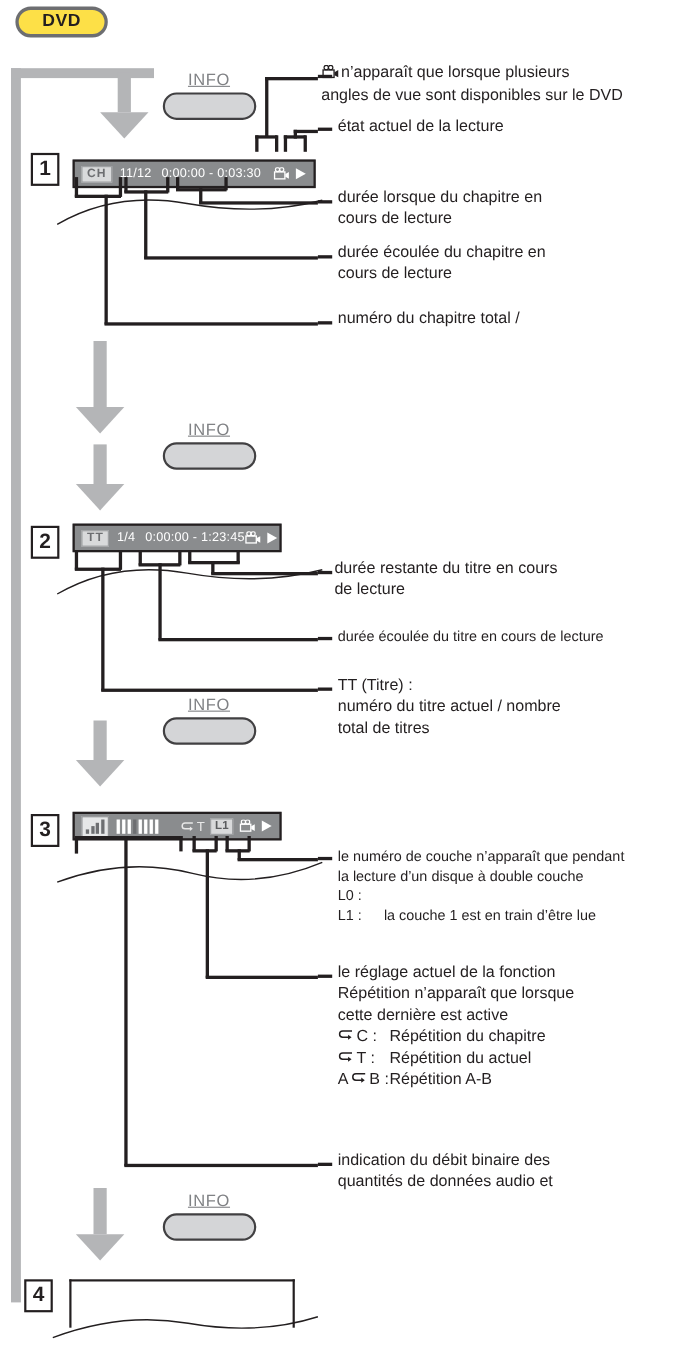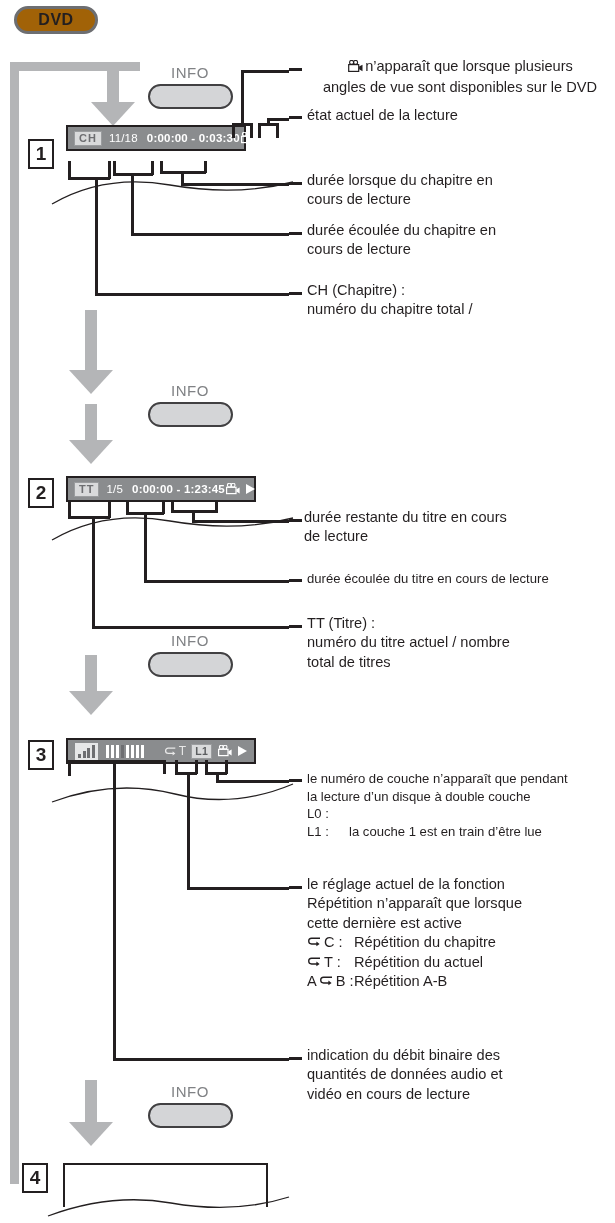--- a/index.html
+++ b/index.html
@@ -8,21 +8,21 @@
     font-family:"Liberation Sans","DejaVu Sans",sans-serif;
     color:#231f20;
     -webkit-font-smoothing:antialiased;
   }
   .abs{position:absolute;}
 
   
   #dvd-badge{
     left:14px;top:6px;width:84px;height:28px;
     border:3px solid #6d6e71;border-radius:14px;
-    background:#a16207;
+    background:#fde047;
     box-sizing:border-box;
     display:flex;align-items:center;justify-content:center;
   }
   #dvd-badge .lbl{
     font-size:16px;font-weight:bold;letter-spacing:.5px;color:#231f20;
   }
 
   
   .spine{background:#b4b5b7;}
   #spine-v{left:10px;top:62px;width:9px;height:1122px;}
@@ -32,21 +32,21 @@
   .garrow{width:44px;}
   .garrow .stem{background:#b4b5b7;width:12px;margin:0 auto;}
   .garrow .head{
     width:0;height:0;margin:0 auto;
     border-left:22px solid transparent;border-right:22px solid transparent;
     border-top:24px solid #b4b5b7;
   }
 
   
   .info-wrap{width:100px;text-align:center;}
-  .info-lbl{font-size:15px;color:#808285;letter-spacing:.6px;margin-bottom:3px;}
+  .info-lbl{font-size:15px;color:#808285;letter-spacing:.6px;margin-bottom:3px;text-decoration:underline;}
   .info-btn{
     width:85px;height:25px;border:2px solid #414042;border-radius:13px;
     background:#d4d5d7;box-sizing:border-box;margin:0 auto;
   }
 
   
   .stepnum{
     width:26px;height:30px;border:2.5px solid #231f20;background:#fff;
     box-sizing:border-box;display:flex;align-items:center;justify-content:center;
     font-size:19px;font-weight:bold;color:#231f20;
@@ -57,21 +57,21 @@
     background:#8a8c8e;border:2px solid #231f20;box-sizing:border-box;
     height:26px;display:flex;align-items:center;
     color:#ffffff;font-size:11.5px;letter-spacing:.2px;
   }
   .osd .tag{
     background:#d9dadb;color:#6d6e71;font-weight:bold;font-size:11px;
     padding:1px 4px;margin-left:6px;border:1px solid #9a9c9e;line-height:11px;
     letter-spacing:1px;
   }
   .osd .num{margin-left:7px;}
-  .osd .time{margin-left:9px;white-space:nowrap;font-weight:bold;}
+  .osd .time{margin-left:9px;white-space:nowrap;}
   .osd .right{margin-left:auto;display:flex;align-items:center;gap:5px;margin-right:7px;}
   .play-tri{
     width:0;height:0;border-left:9px solid #ffffff;
     border-top:5.5px solid transparent;border-bottom:5.5px solid transparent;
   }
   .cam-ic{display:block;}
   .rep-ic{display:block;}
   .osd .repgrp{display:flex;align-items:center;gap:2px;font-size:12px;color:#e8e8e8;}
   .osd .layer{
     background:#d9dadb;color:#5b5d5f;font-weight:bold;font-size:10.5px;
@@ -125,23 +125,23 @@
     <div class="head"></div>
 </div>
 
 <div class="abs info-wrap" style="left:140px;top:64px;">
   <div class="info-lbl">INFO</div>
   <div class="info-btn"></div>
 </div>
 
 <div class="abs stepnum" style="left:28px;top:139px;">1</div>
 
-<div class="abs osd" style="left:66px;top:125px;width:180px;">
+<div class="abs osd" style="left:66px;top:145px;width:221px;">
   <span class="tag">CH</span>
-  <span class="num">11/18</span>
+  <span class="num">11/12</span>
   <span class="time">0:00:00 - 0:03:30</span>
   <span class="right">
     <span>
       <svg class="cam-ic" width="16" height="12" viewBox="0 0 16 12">
         <circle cx="4.3" cy="2.2" r="1.9" fill="none" stroke="#fff" stroke-width="1.1"></circle>
         <circle cx="8.1" cy="2.2" r="1.9" fill="none" stroke="#fff" stroke-width="1.1"></circle>
         <rect x="1.6" y="4.3" width="9.4" height="6.3" fill="none" stroke="#fff" stroke-width="1.2"></rect>
         <path d="M11.4 6.2 L14.6 4.4 L14.6 10.4 L11.4 8.6 Z" fill="#fff"></path>
       </svg>
     </span>
@@ -198,21 +198,21 @@
 
 <div class="abs garrow" style="left:69px;top:404px;">
   <div class="stem" style="height:36px;"></div>
     <div class="head"></div>
 </div>
 
 <div class="abs stepnum" style="left:28px;top:478px;">2</div>
 
 <div class="abs osd" style="left:66px;top:476px;width:190px;">
   <span class="tag">TT</span>
-  <span class="num">1/5</span>
+  <span class="num">1/4</span>
   <span class="time">0:00:00 - 1:23:45</span>
   <span class="right">
     <span>
       <svg class="cam-ic" width="16" height="12" viewBox="0 0 16 12">
         <circle cx="4.3" cy="2.2" r="1.9" fill="none" stroke="#fff" stroke-width="1.1"></circle>
         <circle cx="8.1" cy="2.2" r="1.9" fill="none" stroke="#fff" stroke-width="1.1"></circle>
         <rect x="1.6" y="4.3" width="9.4" height="6.3" fill="none" stroke="#fff" stroke-width="1.2"></rect>
         <path d="M11.4 6.2 L14.6 4.4 L14.6 10.4 L11.4 8.6 Z" fill="#fff"></path>
       </svg>
     </span>
@@ -330,21 +330,21 @@
     <div class="head"></div>
 </div>
 
 <div class="abs stepnum" style="left:22px;top:1163px;">4</div>
 <div class="abs" id="panel4-box" style="left:63px;top:1163px;width:205px;height:44px;"></div>
 <svg class="wave" style="left:46px;top:1190px;" width="245" height="30" viewBox="0 0 245 30">
   <path d="M2 26 C 45 10, 85 6, 125 13 C 165 20, 205 19, 243 7" fill="none" stroke="#231f20" stroke-width="1.3"></path>
 </svg>
 
 <div class="dash" style="left:289px;top:68px;"></div>
-<div class="cal" style="left:307px;top:57px;width:306px;text-align:center;">
+<div class="cal" style="left:292px;top:57px;width:306px;">
   <div>
     <span class="inlineicon">
       <svg width="17" height="13" viewBox="0 0 17 13">
         <circle cx="4.6" cy="2.4" r="2.0" fill="none" stroke="#231f20" stroke-width="1.1"></circle>
         <circle cx="8.6" cy="2.4" r="2.0" fill="none" stroke="#231f20" stroke-width="1.1"></circle>
         <rect x="1.7" y="4.6" width="10" height="6.8" fill="none" stroke="#231f20" stroke-width="1.2"></rect>
         <path d="M12.1 6.6 L15.5 4.7 L15.5 11.2 L12.1 9.3 Z" fill="#231f20"></path>
       </svg>
     </span><span>n’apparaît que lorsque plusieurs</span>
   </div>
@@ -361,21 +361,20 @@
 </div>
 
 <div class="dash" style="left:289px;top:232px;"></div>
 <div class="cal" style="left:307px;top:221px;width:300px;">
   <div>durée écoulée du chapitre en</div>
   <div>cours de lecture</div>
 </div>
 
 <div class="dash" style="left:289px;top:292px;"></div>
 <div class="cal" style="left:307px;top:281px;width:300px;">
-  <div>CH (Chapitre) :</div>
   <div>numéro du chapitre total /</div>
 </div>
 
 <div class="dash" style="left:289px;top:519px;"></div>
 <div class="cal" style="left:304px;top:508px;width:300px;">
   <div>durée restante du titre en cours</div>
   <div>de lecture</div>
 </div>
 
 <div class="dash" style="left:289px;top:579px;"></div>
@@ -445,14 +444,13 @@
       <span>B :</span>
     </span>
     <span class="v">Répétition A-B</span>
   </div>
 </div>
 
 <div class="dash" style="left:289px;top:1057px;"></div>
 <div class="cal" style="left:307px;top:1046px;width:300px;">
   <div>indication du débit binaire des</div>
   <div>quantités de données audio et</div>
-  <div>vidéo en cours de lecture</div>
 </div>
 
 </body></html>

